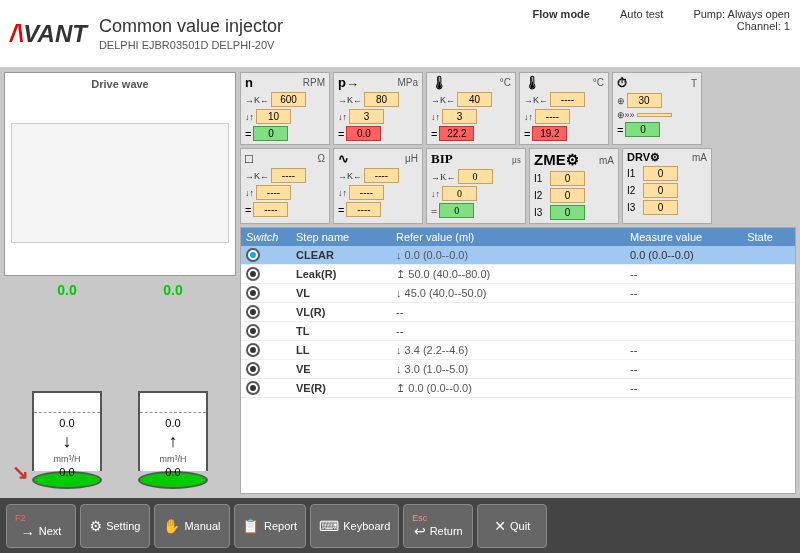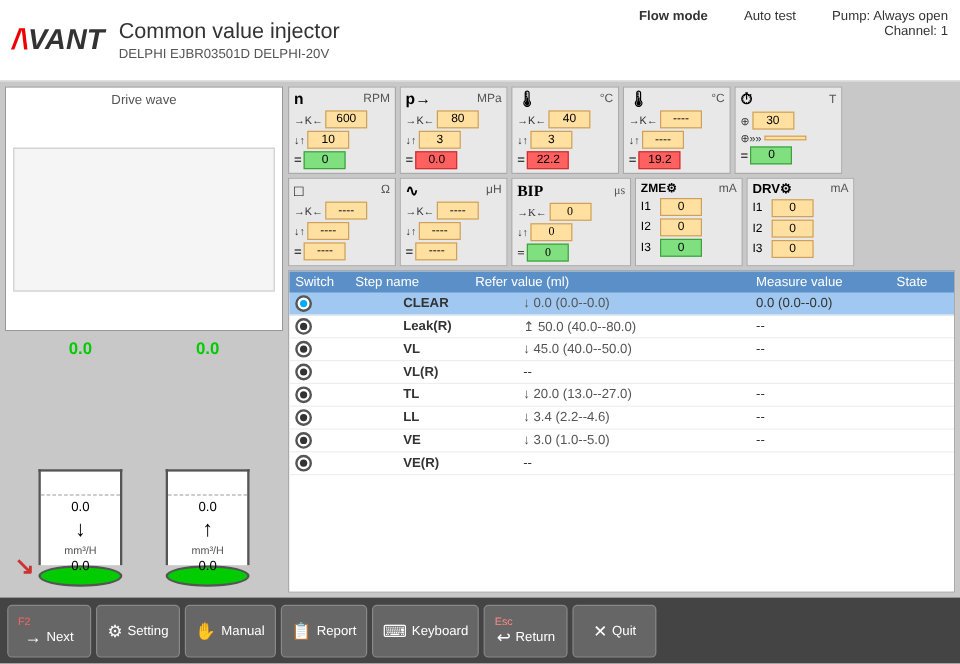--- a/index.html
+++ b/index.html
@@ -69,20 +69,21 @@
     
     .drive-wave {
       background: white;
       border: 1px solid #999;
       height: 204px;
       display: flex;
       flex-direction: column;
       align-items: center;
       justify-content: center;
       position: relative;
+      font-weight: bold;
     }
     .drive-wave-label {
       font-size: 11px;
       color: #555;
       position: absolute;
       top: 5px;
       left: 50%;
       transform: translateX(-50%);
     }
     .wave-area {
@@ -226,36 +227,36 @@
       overflow: hidden;
     }
 
     .table-header {
       display: flex;
       background: #5b8fc8;
       color: white;
       padding: 3px 5px;
       font-size: 11px;
     }
-    .th-switch { width: 50px; }
+    .th-switch { width: 50px; font-style: italic; }
     .th-name { width: 100px; }
     .th-refer { flex: 1; }
     .th-measure { width: 100px; }
     .th-state { width: 60px; text-align: center; }
 
     .table-row {
       display: flex;
       align-items: center;
       padding: 2px 5px;
       border-bottom: 1px solid #eee;
       font-size: 11px;
     }
     .table-row.selected { background: #a0c8f0; }
     .tr-switch { width: 50px; display: flex; align-items: center; }
-    .tr-name { width: 100px; font-weight: bold; color: #333; margin-left: 40px; }
+    .tr-name { width: 100px; font-weight: bold; color: #333; }
     .tr-refer { flex: 1; color: #555; }
     .tr-measure { width: 100px; color: #333; }
     .tr-state { width: 60px; color: #555; }
 
     .radio-btn {
       width: 14px;
       height: 14px;
       border-radius: 50%;
       border: 2px solid #555;
       background: white;
@@ -549,21 +550,21 @@
             <span class="cg-input">0</span>
           </div>
         <div class="cg-row">
             <span class="cg-eq">=</span>
             <span class="cg-input green">0</span>
           </div>
       </div>
 
       <div class="control-group zme">
         <div class="cg-header">
-          <span class="cg-symbol" style="font-size:10px;">ZME⚙</span>
+          <span class="cg-symbol" style="font-size:15px;">ZME⚙</span>
           <span class="cg-unit">mA</span>
         </div>
         <div class="cg-row">
             <span style="width:14px;font-size:10px;">I1</span>
             <span class="cg-input">0</span>
           </div>
         <div class="cg-row">
             <span style="width:14px;font-size:10px;">I2</span>
             <span class="cg-input">0</span>
           </div>
@@ -636,21 +637,20 @@
           </div>
         <div class="tr-name">VL(R)</div>
         <div class="tr-measure">--</div>
         <div class="tr-state"></div>
       </div>
       <div class="table-row">
         <div class="tr-switch">
             <span class="radio-btn filled"></span>
           </div>
         <div class="tr-name">TL</div>
-        <div class="tr-refer">↓ 20.0 (13.0--27.0)</div>
         <div class="tr-measure">--</div>
         <div class="tr-state"></div>
       </div>
       <div class="table-row">
         <div class="tr-switch">
             <span class="radio-btn filled"></span>
           </div>
         <div class="tr-name">LL</div>
         <div class="tr-refer">↓ 3.4 (2.2--4.6)</div>
         <div class="tr-measure">--</div>
@@ -663,20 +663,21 @@
         <div class="tr-name">VE</div>
         <div class="tr-refer">↓ 3.0 (1.0--5.0)</div>
         <div class="tr-measure">--</div>
         <div class="tr-state"></div>
       </div>
       <div class="table-row">
         <div class="tr-switch">
             <span class="radio-btn filled"></span>
           </div>
         <div class="tr-name">VE(R)</div>
+        <div class="tr-refer">↥ 0.0 (0.0--0.0)</div>
         <div class="tr-measure">--</div>
         <div class="tr-state"></div>
       </div>
     </div>
 
   </div>
 </div>
 
 <div class="toolbar">
   <div class="tb-btn">

